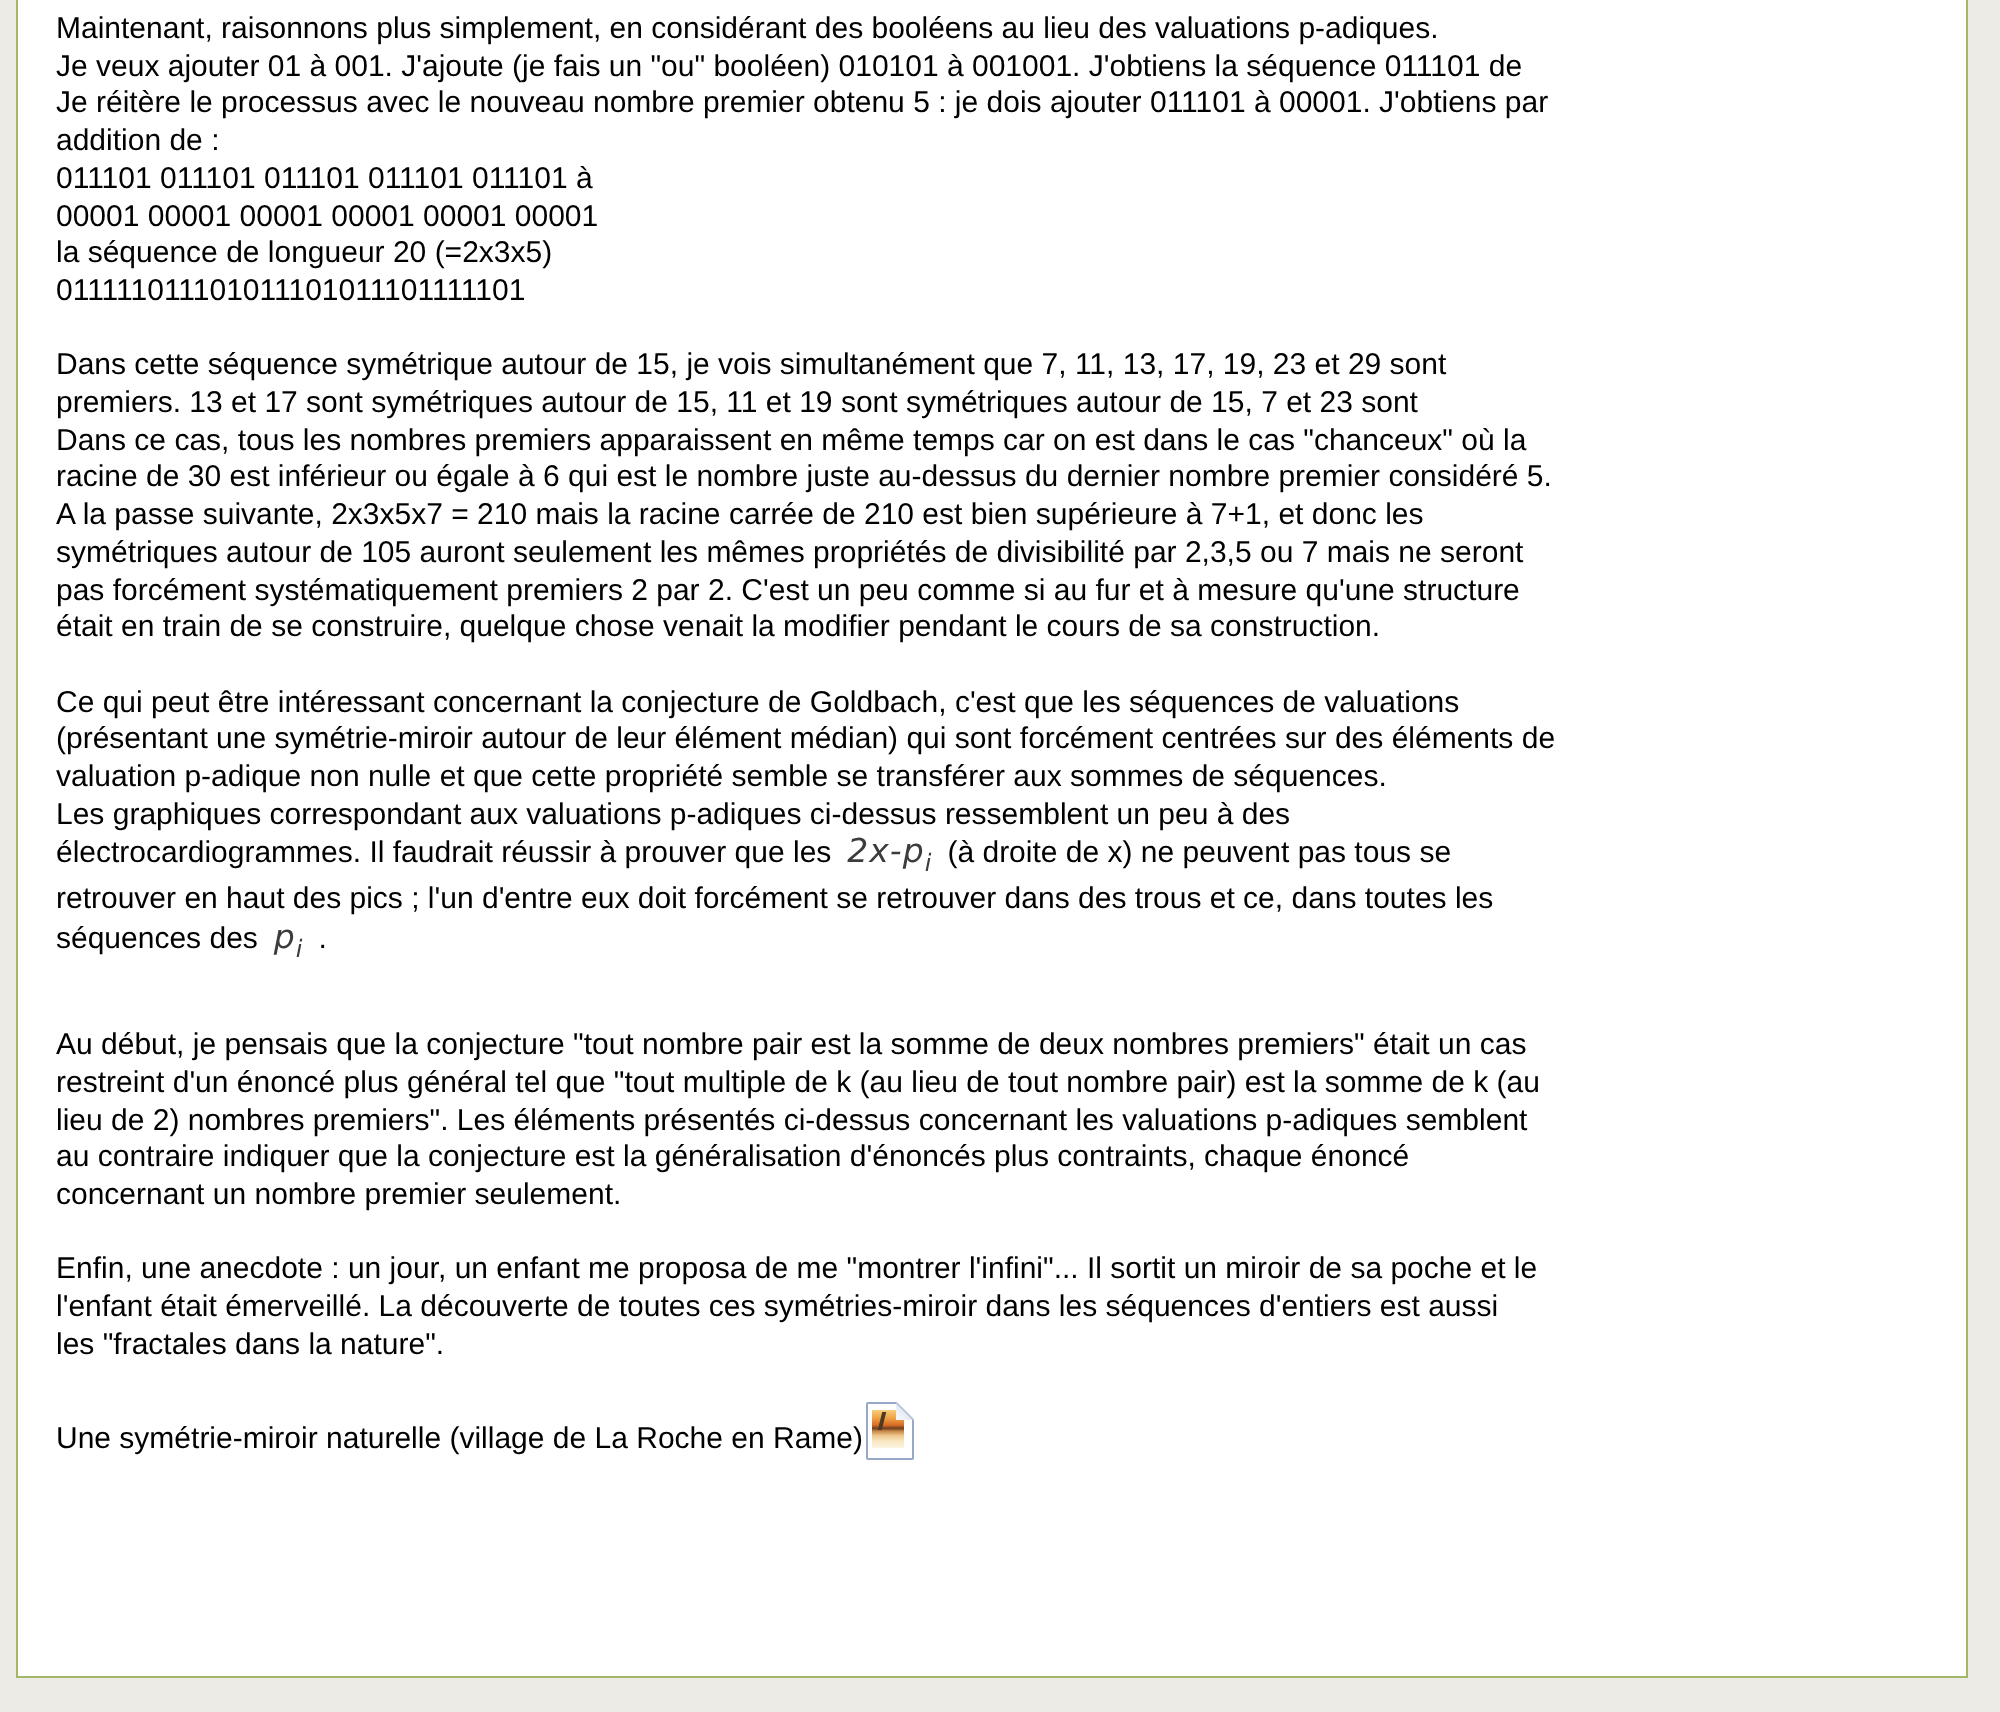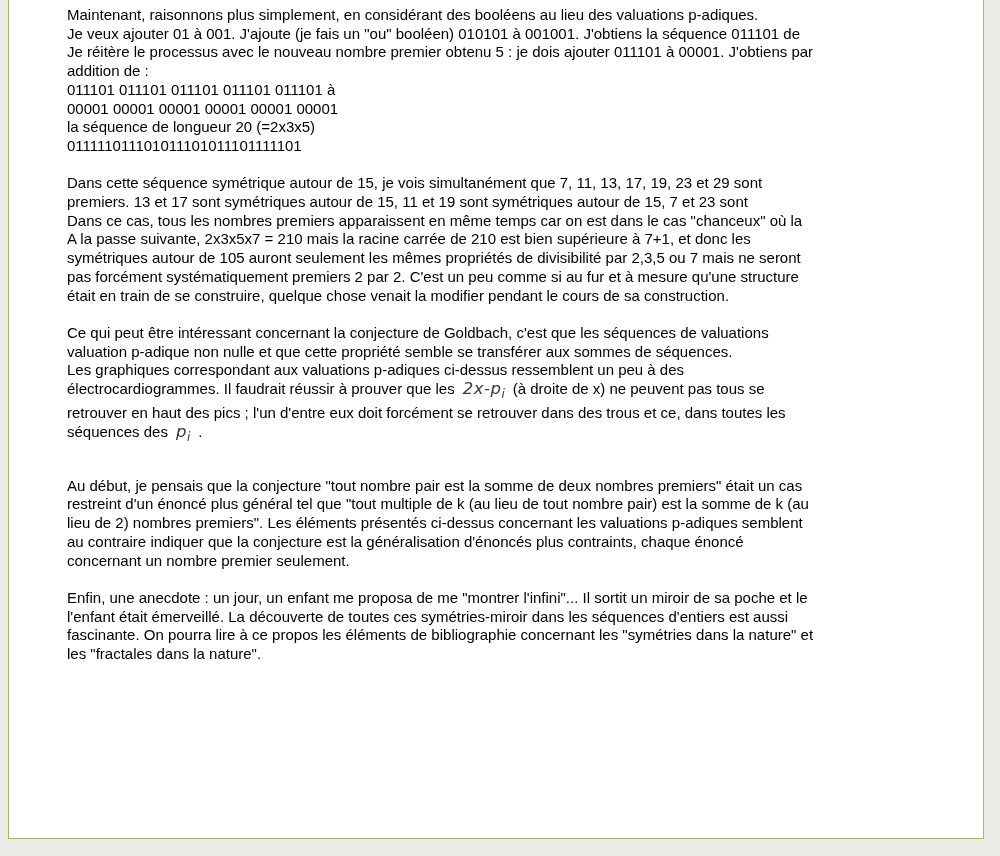--- a/index.html
+++ b/index.html
@@ -27,21 +27,21 @@
     border:1px solid var(--border-color);
   }
   .doc-text{
     padding:11px 19px 0 19px;
     font-size:15px;
     line-height:18.7px;
   }
   .para{margin:0 0 18.7px 0;}
   .para.gap-large{margin-bottom:30px;}
   .para:last-child{margin-bottom:0;}
-  .line{display:block; white-space:pre;margin-left:39px;}
+  .line{display:block; white-space:pre;}
   .math-line{white-space:pre;}
   .math{
     font-family:"DejaVu Sans", sans-serif;
     font-size:16.5px;
     color:var(--math-color);
     margin:0 8px;
     letter-spacing:0.5px;
     white-space:nowrap;
     font-style:italic;
   }
@@ -101,40 +101,48 @@
         <span class="line">addition de :</span>
         <span class="line">011101 011101 011101 011101 011101 à</span>
         <span class="line">00001 00001 00001 00001 00001 00001</span>
         <span class="line">la séquence de longueur 20 (=2x3x5)</span>
         <span class="line">011111011101011101011101111101</span>
       </div>
       <div class="para">
         <span class="line">Dans cette séquence symétrique autour de 15, je vois simultanément que 7, 11, 13, 17, 19, 23 et 29 sont</span>
         <span class="line">premiers. 13 et 17 sont symétriques autour de 15, 11 et 19 sont symétriques autour de 15, 7 et 23 sont</span>
         <span class="line">Dans ce cas, tous les nombres premiers apparaissent en même temps car on est dans le cas "chanceux" où la</span>
+        <span class="line">racine de 30 est inférieur ou égale à 6 qui est le nombre juste au-dessus du dernier nombre premier considéré 5.</span>
         <span class="line">A la passe suivante, 2x3x5x7 = 210 mais la racine carrée de 210 est bien supérieure à 7+1, et donc les</span>
         <span class="line">symétriques autour de 105 auront seulement les mêmes propriétés de divisibilité par 2,3,5 ou 7 mais ne seront</span>
         <span class="line">pas forcément systématiquement premiers 2 par 2. C'est un peu comme si au fur et à mesure qu'une structure</span>
         <span class="line">était en train de se construire, quelque chose venait la modifier pendant le cours de sa construction.</span>
       </div>
       <div class="para gap-large">
         <span class="line">Ce qui peut être intéressant concernant la conjecture de Goldbach, c'est que les séquences de valuations</span>
+        <span class="line">(présentant une symétrie-miroir autour de leur élément médian) qui sont forcément centrées sur des éléments de</span>
         <span class="line">valuation p-adique non nulle et que cette propriété semble se transférer aux sommes de séquences.</span>
         <span class="line">Les graphiques correspondant aux valuations p-adiques ci-dessus ressemblent un peu à des</span>
         <span class="line math-line"><span>électrocardiogrammes. Il faudrait réussir à prouver que les</span><span class="math"><span>2x-p</span><sub>i</sub></span><span>(à droite de x) ne peuvent pas tous se</span></span>
         <span class="line">retrouver en haut des pics ; l'un d'entre eux doit forcément se retrouver dans des trous et ce, dans toutes les</span>
         <span class="line math-line"><span>séquences des</span><span class="math"><span>p</span><sub>i</sub></span><span>.</span></span>
       </div>
       <div class="para">
         <span class="line">Au début, je pensais que la conjecture "tout nombre pair est la somme de deux nombres premiers" était un cas</span>
         <span class="line">restreint d'un énoncé plus général tel que "tout multiple de k (au lieu de tout nombre pair) est la somme de k (au</span>
         <span class="line">lieu de 2) nombres premiers". Les éléments présentés ci-dessus concernant les valuations p-adiques semblent</span>
         <span class="line">au contraire indiquer que la conjecture est la généralisation d'énoncés plus contraints, chaque énoncé</span>
         <span class="line">concernant un nombre premier seulement.</span>
       </div>
       <div class="para">
         <span class="line">Enfin, une anecdote : un jour, un enfant me proposa de me "montrer l'infini"... Il sortit un miroir de sa poche et le</span>
         <span class="line">l'enfant était émerveillé. La découverte de toutes ces symétries-miroir dans les séquences d'entiers est aussi</span>
-        <span class="line">fascinante. On pourra lire à ce propos les éléments de bibliographie concernant les "symétries dans la nature" et</span>
         <span class="line">les "fractales dans la nature".</span>
       </div>
+      <div class="caption-line">
+      <span>Une symétrie-miroir naturelle (village de La Roche en Rame)</span>
+      <span class="doc-image-icon">
+        <span class="photo"></span>
+        <span class="fold"></span>
+      </span>
+    </div>
   </div>
 </div>
 
 </body></html>

